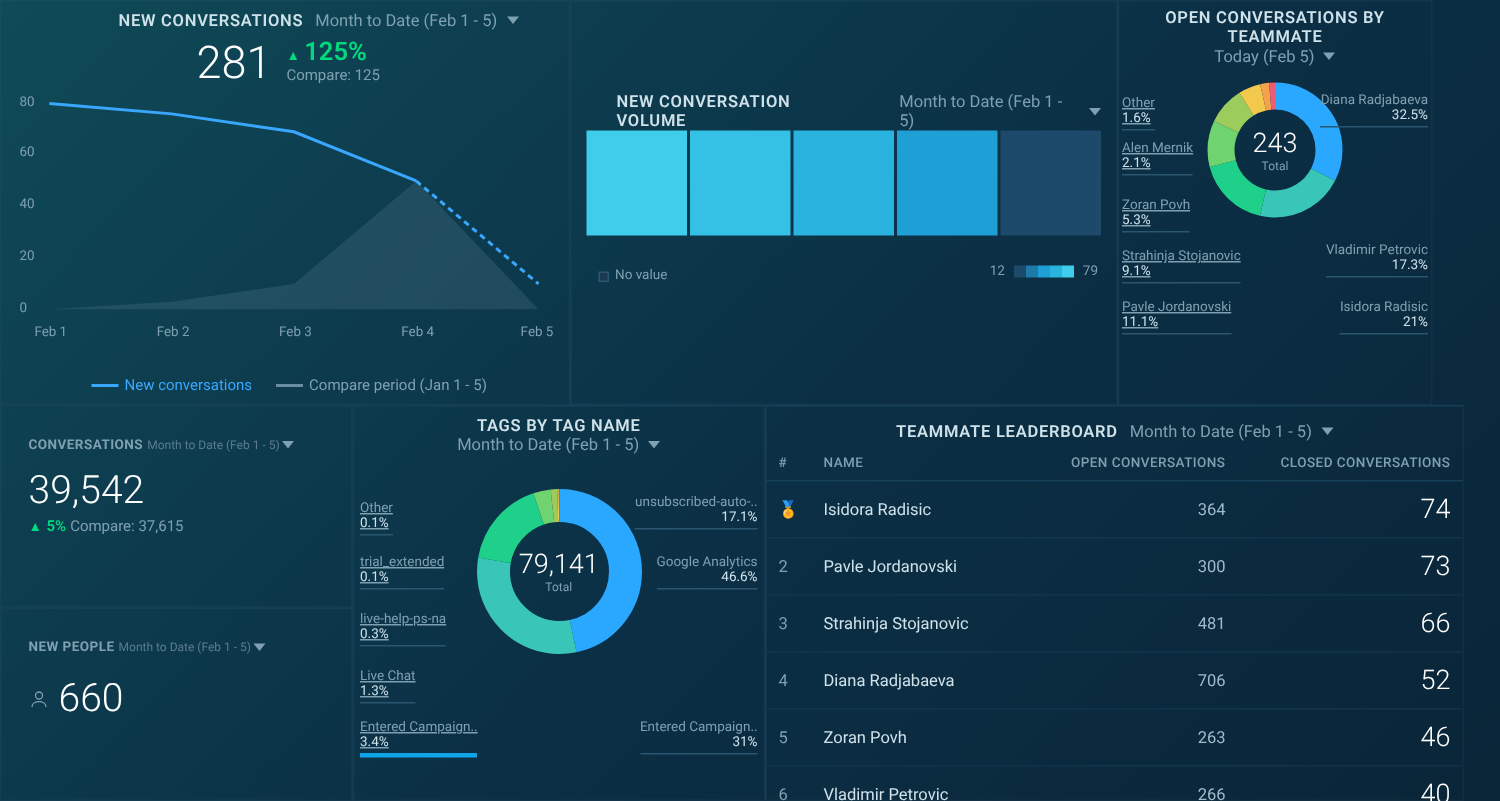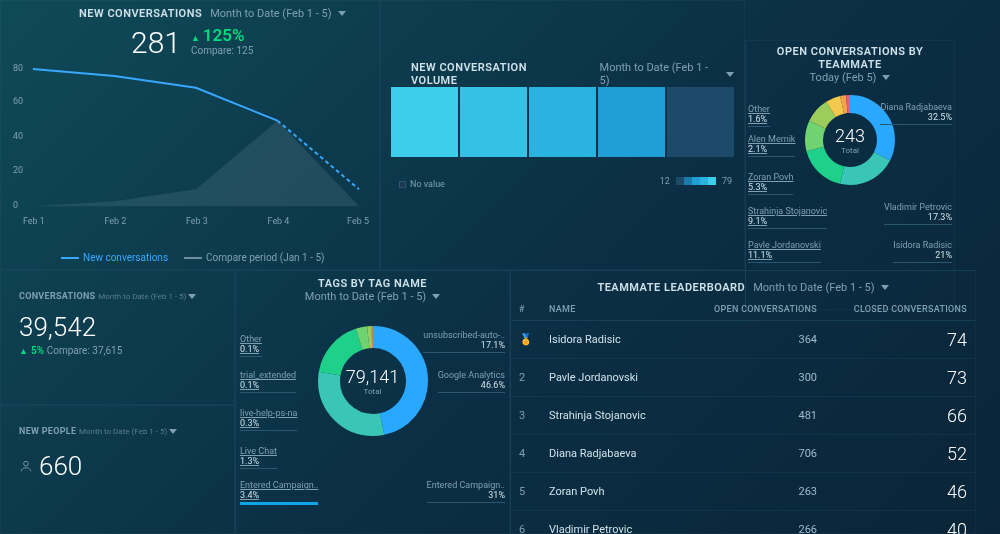--- a/index.html
+++ b/index.html
@@ -71,21 +71,21 @@
   #p5{grid-column:3; grid-row:2;}
   
   .grid{ grid-template-columns: 235px 275px 490px; }
   #p1{grid-column:1 / span 2;}
   #p2{grid-column:3; grid-row:1;}
   
   .grid{display:block; position:relative; width:1000px; height:534px;}
   .panel{position:absolute;}
   #p1{left:0;top:0;width:380px;height:270px;}
   #p2{left:380px;top:0;width:365px;height:270px;}
-  #p3{left:745px;top:0;width:210px;height:270px;margin-top:40px;}
+  #p3{left:745px;top:0;width:210px;height:270px;}
   #pm1{left:0;top:270px;width:235px;height:135px;}
   #pm2{left:0;top:405px;width:235px;height:129px;}
   #p4{left:235px;top:270px;width:275px;height:264px;}
   #p5{left:510px;top:270px;width:466px;height:264px;}
 
   
   .donut{position:relative; width:120px; height:120px; margin:0 auto;}
   #p3 .donut{width:98px;height:98px;}
   .donut svg{transform:rotate(-90deg);}
   .donut .center{position:absolute; inset:0; display:flex; flex-direction:column; align-items:center; justify-content:center;}

